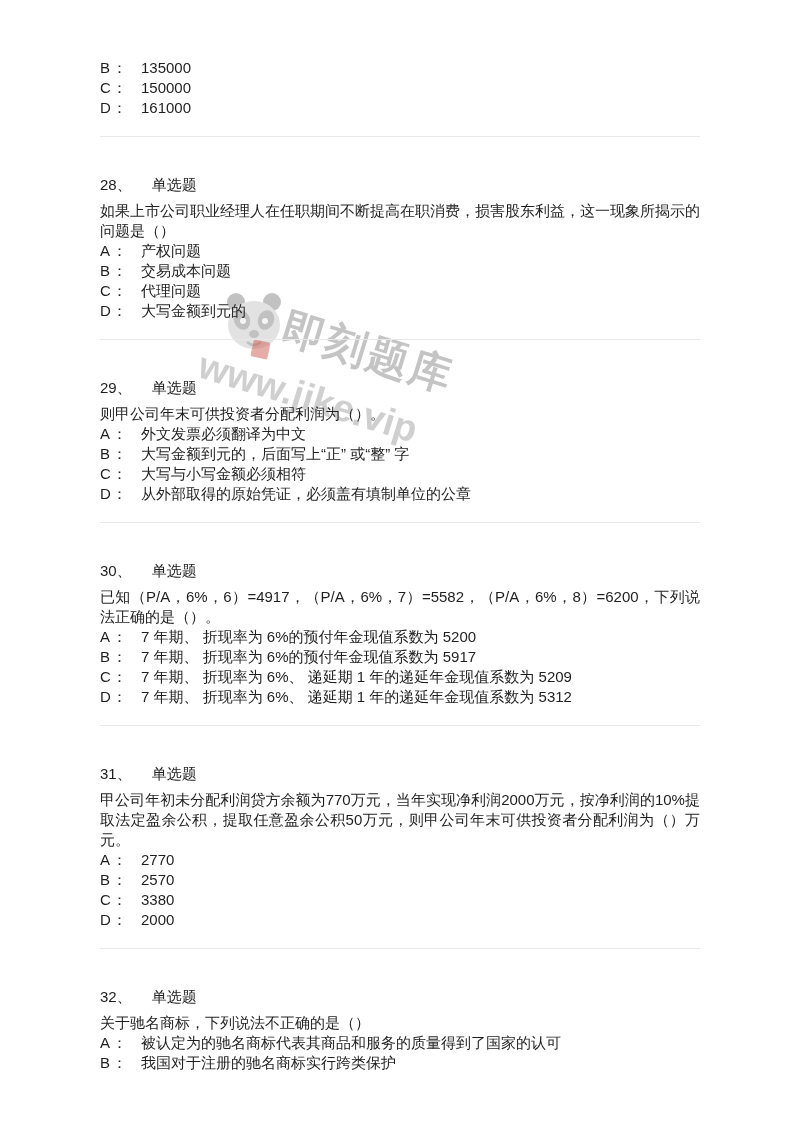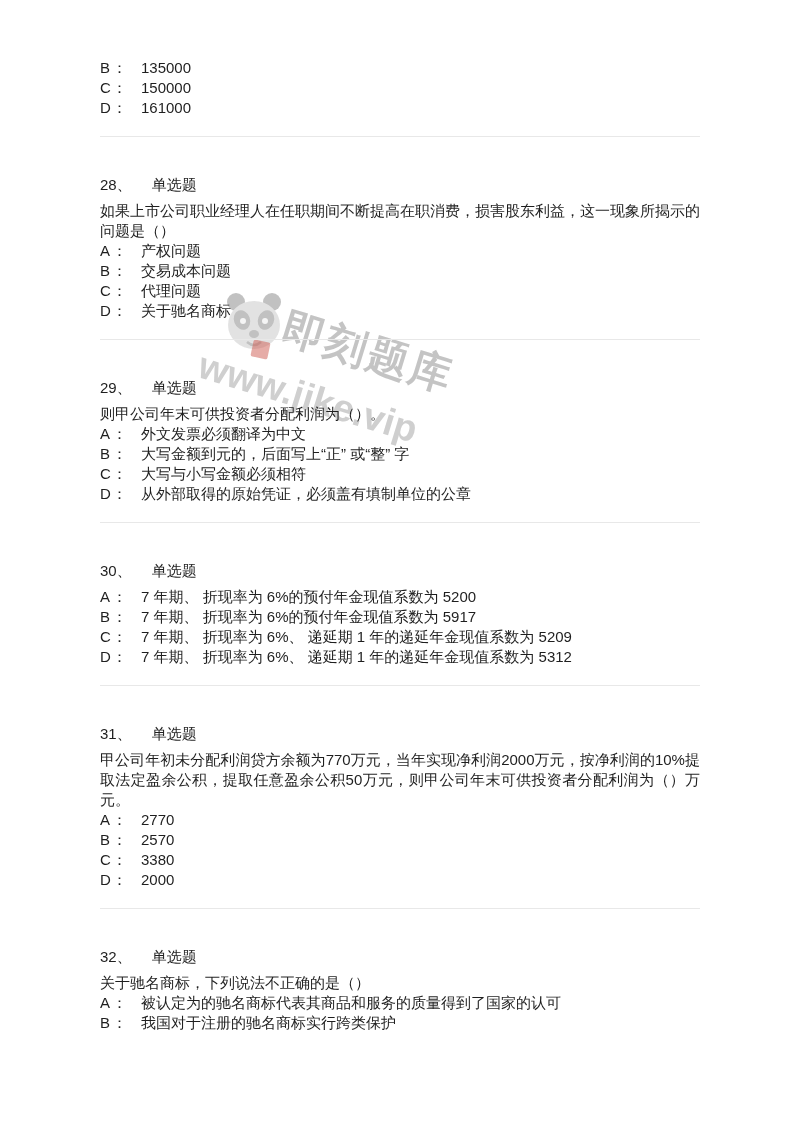--- a/index.html
+++ b/index.html
@@ -118,21 +118,21 @@
       <span class="opt-text">交易成本问题</span>
     </div>
     <div class="opt">
       <span class="opt-label">C</span>
         <span class="opt-colon">：</span>
       <span class="opt-text">代理问题</span>
     </div>
     <div class="opt">
       <span class="opt-label">D</span>
         <span class="opt-colon">：</span>
-      <span class="opt-text">关于驰名商标</span>
+      <span class="opt-text">大写金额到元的</span>
     </div>
   </div>
 
   <hr class="divider">
 
   <div class="question">
     <div class="q-heading">
       <span class="q-number">29、</span><span class="q-type">单选题</span>
     </div>
     <div class="q-stem">则甲公司年末可供投资者分配利润为（）。</div>
@@ -157,20 +157,21 @@
       <span class="opt-text">从外部取得的原始凭证，必须盖有填制单位的公章</span>
     </div>
   </div>
 
   <hr class="divider">
 
   <div class="question">
     <div class="q-heading">
       <span class="q-number">30、</span><span class="q-type">单选题</span>
     </div>
+    <div class="q-stem">已知（P/A，6%，6）=4917，（P/A，6%，7）=5582，（P/A，6%，8）=6200，下列说法正确的是（）。</div>
     <div class="opt">
       <span class="opt-label">A</span>
         <span class="opt-colon">：</span>
       <span class="opt-text">7 年期、 折现率为 6%的预付年金现值系数为 5200</span>
     </div>
     <div class="opt">
       <span class="opt-label">B</span>
         <span class="opt-colon">：</span>
       <span class="opt-text">7 年期、 折现率为 6%的预付年金现值系数为 5917</span>
     </div>

